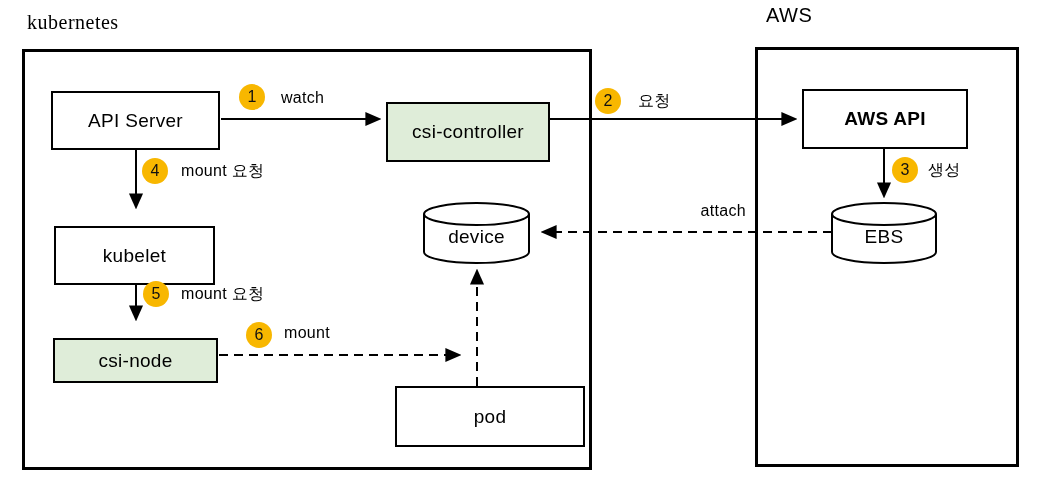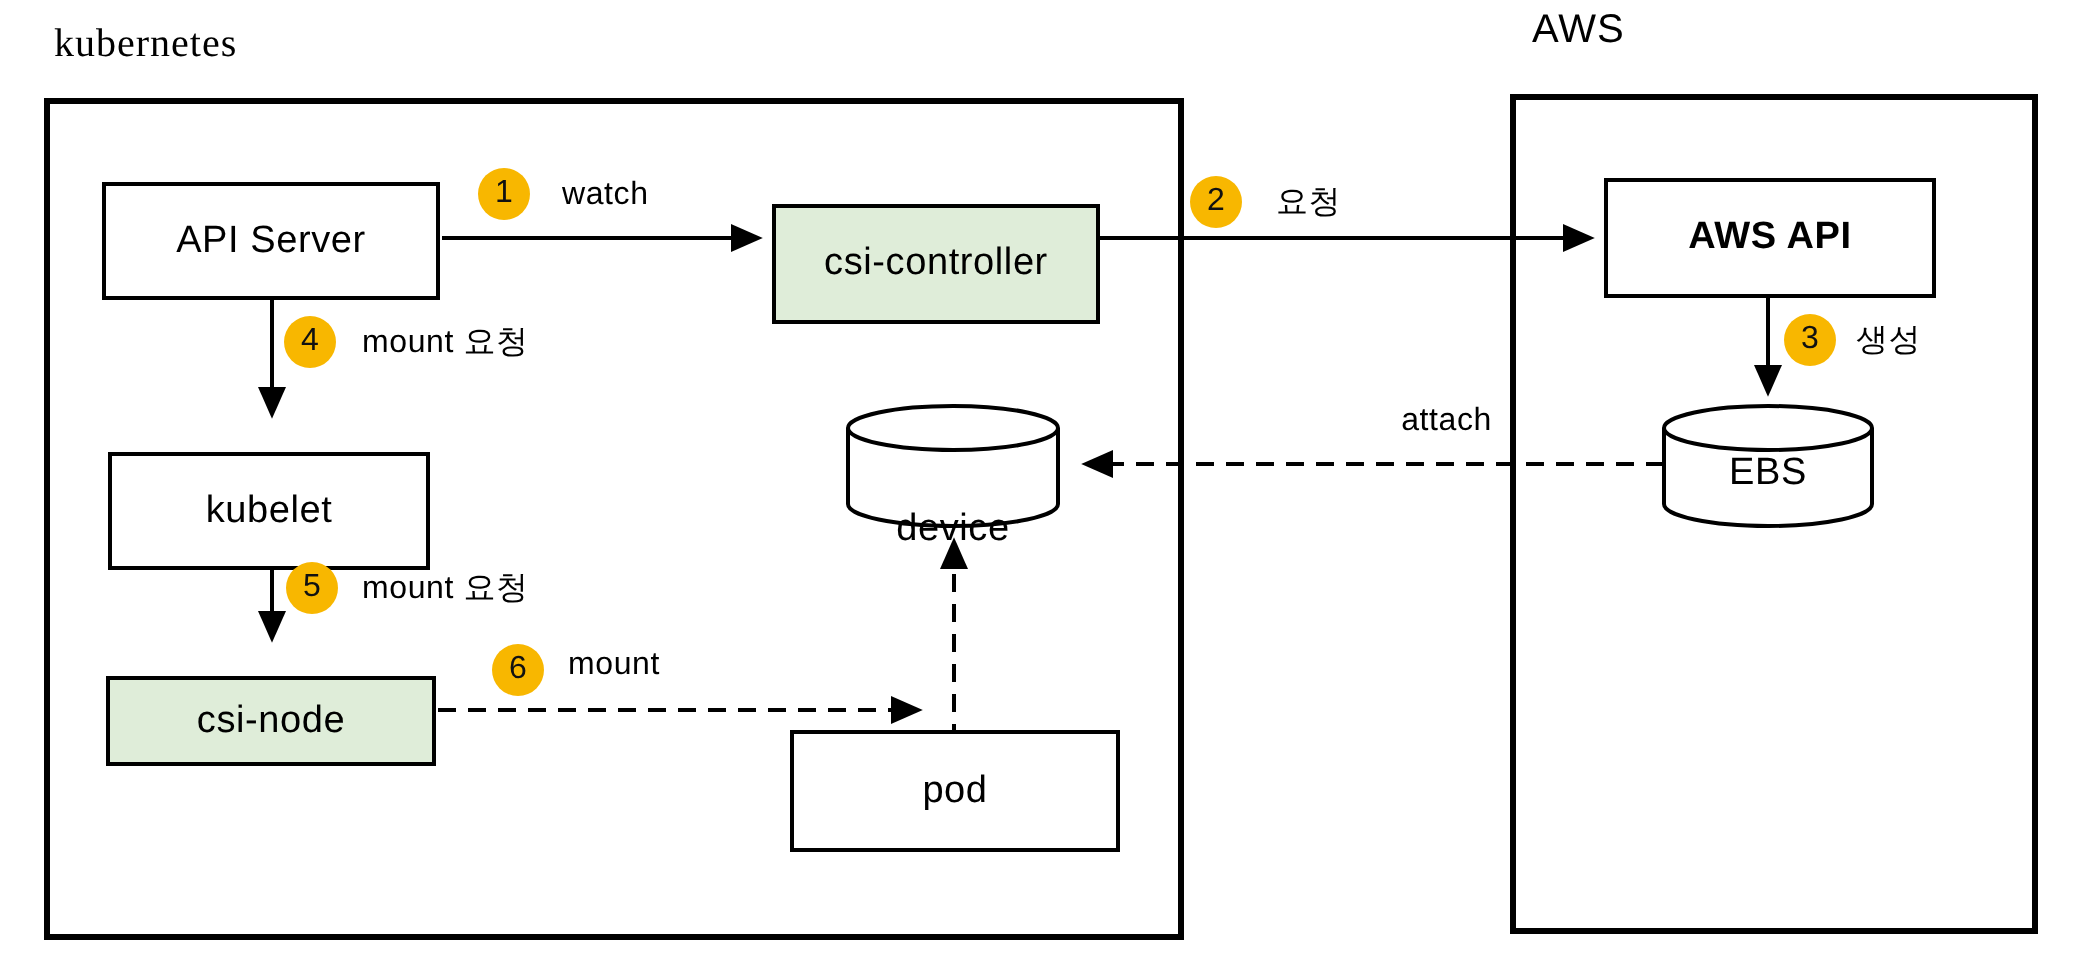--- a/index.html
+++ b/index.html
@@ -19,26 +19,26 @@
     position:absolute;border:2px solid #000;background:#ffffff;box-sizing:border-box;
     display:flex;align-items:center;justify-content:center;
     font-size:19px;letter-spacing:0.3px;z-index:2;
   }
   .node.green{background:#DFEDD9;margin-top:12px;}
   #node-api-server{left:51px;top:91px;width:169px;height:59px;}
   #node-csi-controller{left:386px;top:90px;width:164px;height:60px;}
   #node-kubelet{left:54px;top:226px;width:161px;height:59px;}
   #node-csi-node{left:53px;top:326px;width:165px;height:45px;}
   #node-aws-api{left:802px;top:89px;width:166px;height:60px;font-weight:bold;}
-  #node-pod{left:395px;top:365px;width:165px;height:61px;}
+  #node-pod{left:395px;top:386px;width:190px;height:61px;}
   .cyl-label{
     position:absolute;display:flex;align-items:center;justify-content:center;
     font-size:19px;letter-spacing:0.3px;z-index:2;
   }
-  #cyl-label-device{left:424px;top:221px;width:105px;height:32px;margin-top:28px;}
+  #cyl-label-device{left:424px;top:221px;width:105px;height:32px;}
   #cyl-label-ebs{left:832px;top:221px;width:104px;height:32px;}
   .badge{
     position:absolute;width:26px;height:26px;border-radius:50%;
     background:#F8B700;color:#111;
     display:flex;align-items:center;justify-content:center;
     font-size:16px;z-index:3;
   }
   #badge-watch{left:239px;top:84px;}
   #badge-request{left:595px;top:88px;}
   #badge-create{left:892px;top:157px;}

